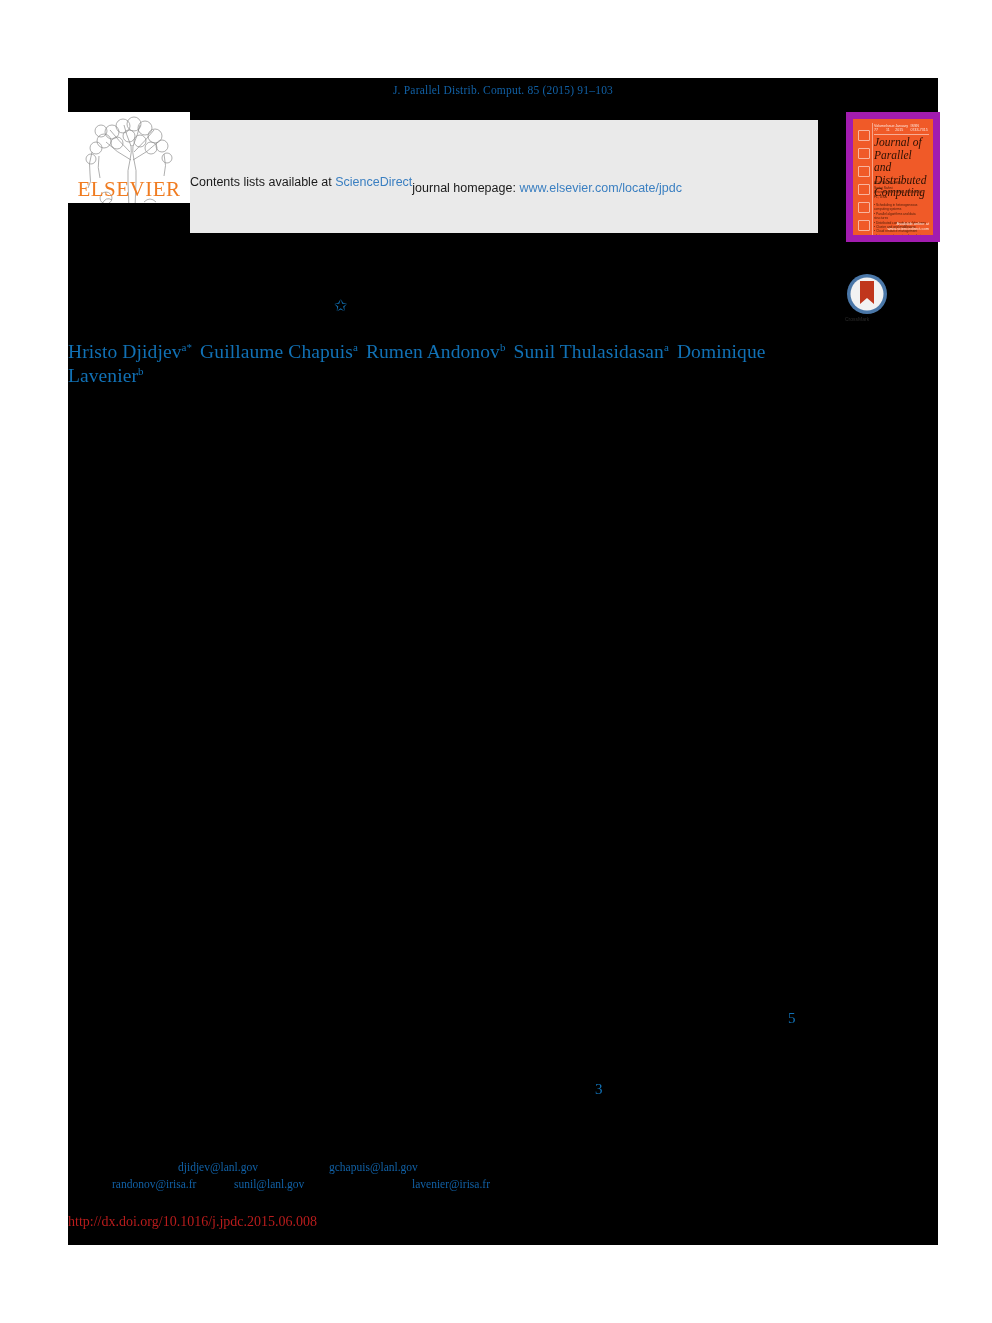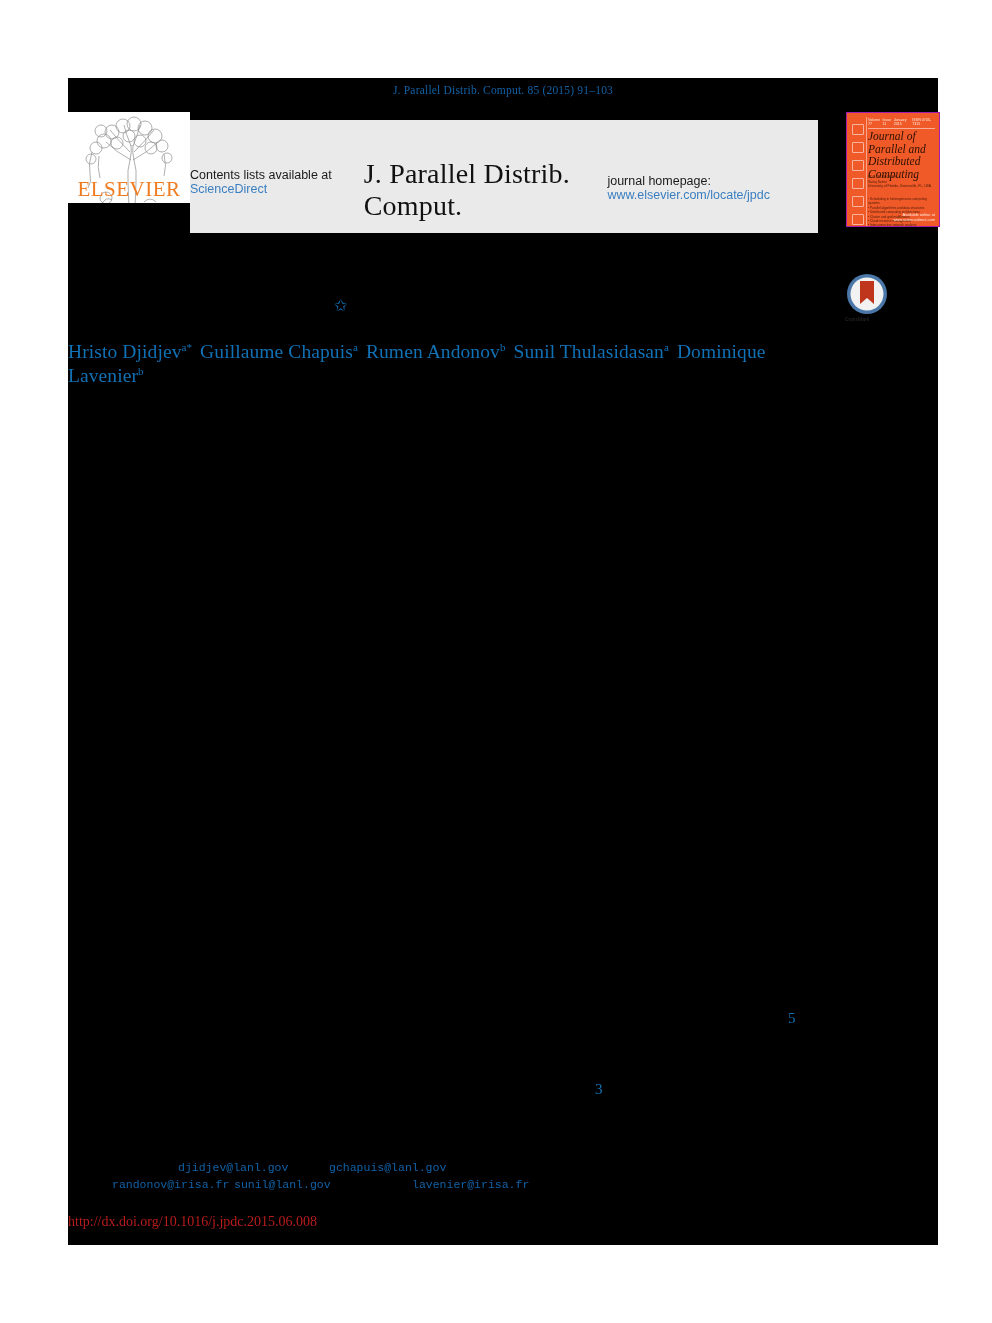--- a/index.html
+++ b/index.html
@@ -115,25 +115,25 @@
     color: #1a1a1a;
     margin-top: 15px;
   }
   #homepage-line .link { color: #3a7fc1; }
 
   #journal-cover {
     position: absolute;
     left: 778px;
     top: 0px;
     width: 94px;
-    height: 115px;
+    height: 130px;
     background: #f05a28;
     overflow: hidden;
     box-sizing: border-box;
-    border: 1px solid #a21caf;
+    border: 7px solid #a21caf;
   }
   .cover-rail {
     position: absolute;
     left: 3px; top: 4px;
     width: 16px; height: 118px;
     border-right: 1px solid rgba(255,255,255,.45);
   }
   .cover-rail i {
     display: block;
     margin: 7px 2px;
@@ -241,21 +241,21 @@
     font-family: "Liberation Serif", serif;
     font-size: 15px;
   }
   #ref-num-5 { left: 788px; top: 1010px; }
   #ref-num-3 { left: 595px; top: 1081px; }
 
   
   .email {
     position: absolute;
     color: #1161a6;
-    font-family: Liberation Mono, monospace;
+    font-family: Liberation Serif, serif;
     font-size: 11.5px;
     white-space: nowrap;
   }
   #email-0 { left: 178px; top: 1161px; }
   #email-1 { left: 329px; top: 1161px; }
   #email-2 { left: 68px;  top: 1178px; margin-left: 44px; }
   #email-3 { left: 234px; top: 1178px; }
   #email-4 { left: 412px; top: 1178px; }
 
   
@@ -325,21 +325,20 @@
           <path d="M14 98 L108 98" stroke="#6f6f6f" stroke-width="1.1"></path>
         </g>
       </svg>
       <div id="elsevier-wordmark">ELSEVIER</div>
     </div>
 
     <div id="journal-banner">
       <div id="contents-line">
         <span>Contents lists available at </span><span class="link">ScienceDirect</span>
       </div>
-      <div id="journal-title">J. Parallel Distrib. Comput.</div>
       <div id="homepage-line">
         <span>journal homepage: </span><span class="link">www.elsevier.com/locate/jpdc</span>
       </div>
     </div>
 
     <div id="journal-cover">
       <div class="cover-rail">
         <i></i>
           <i></i>
           <i></i>

